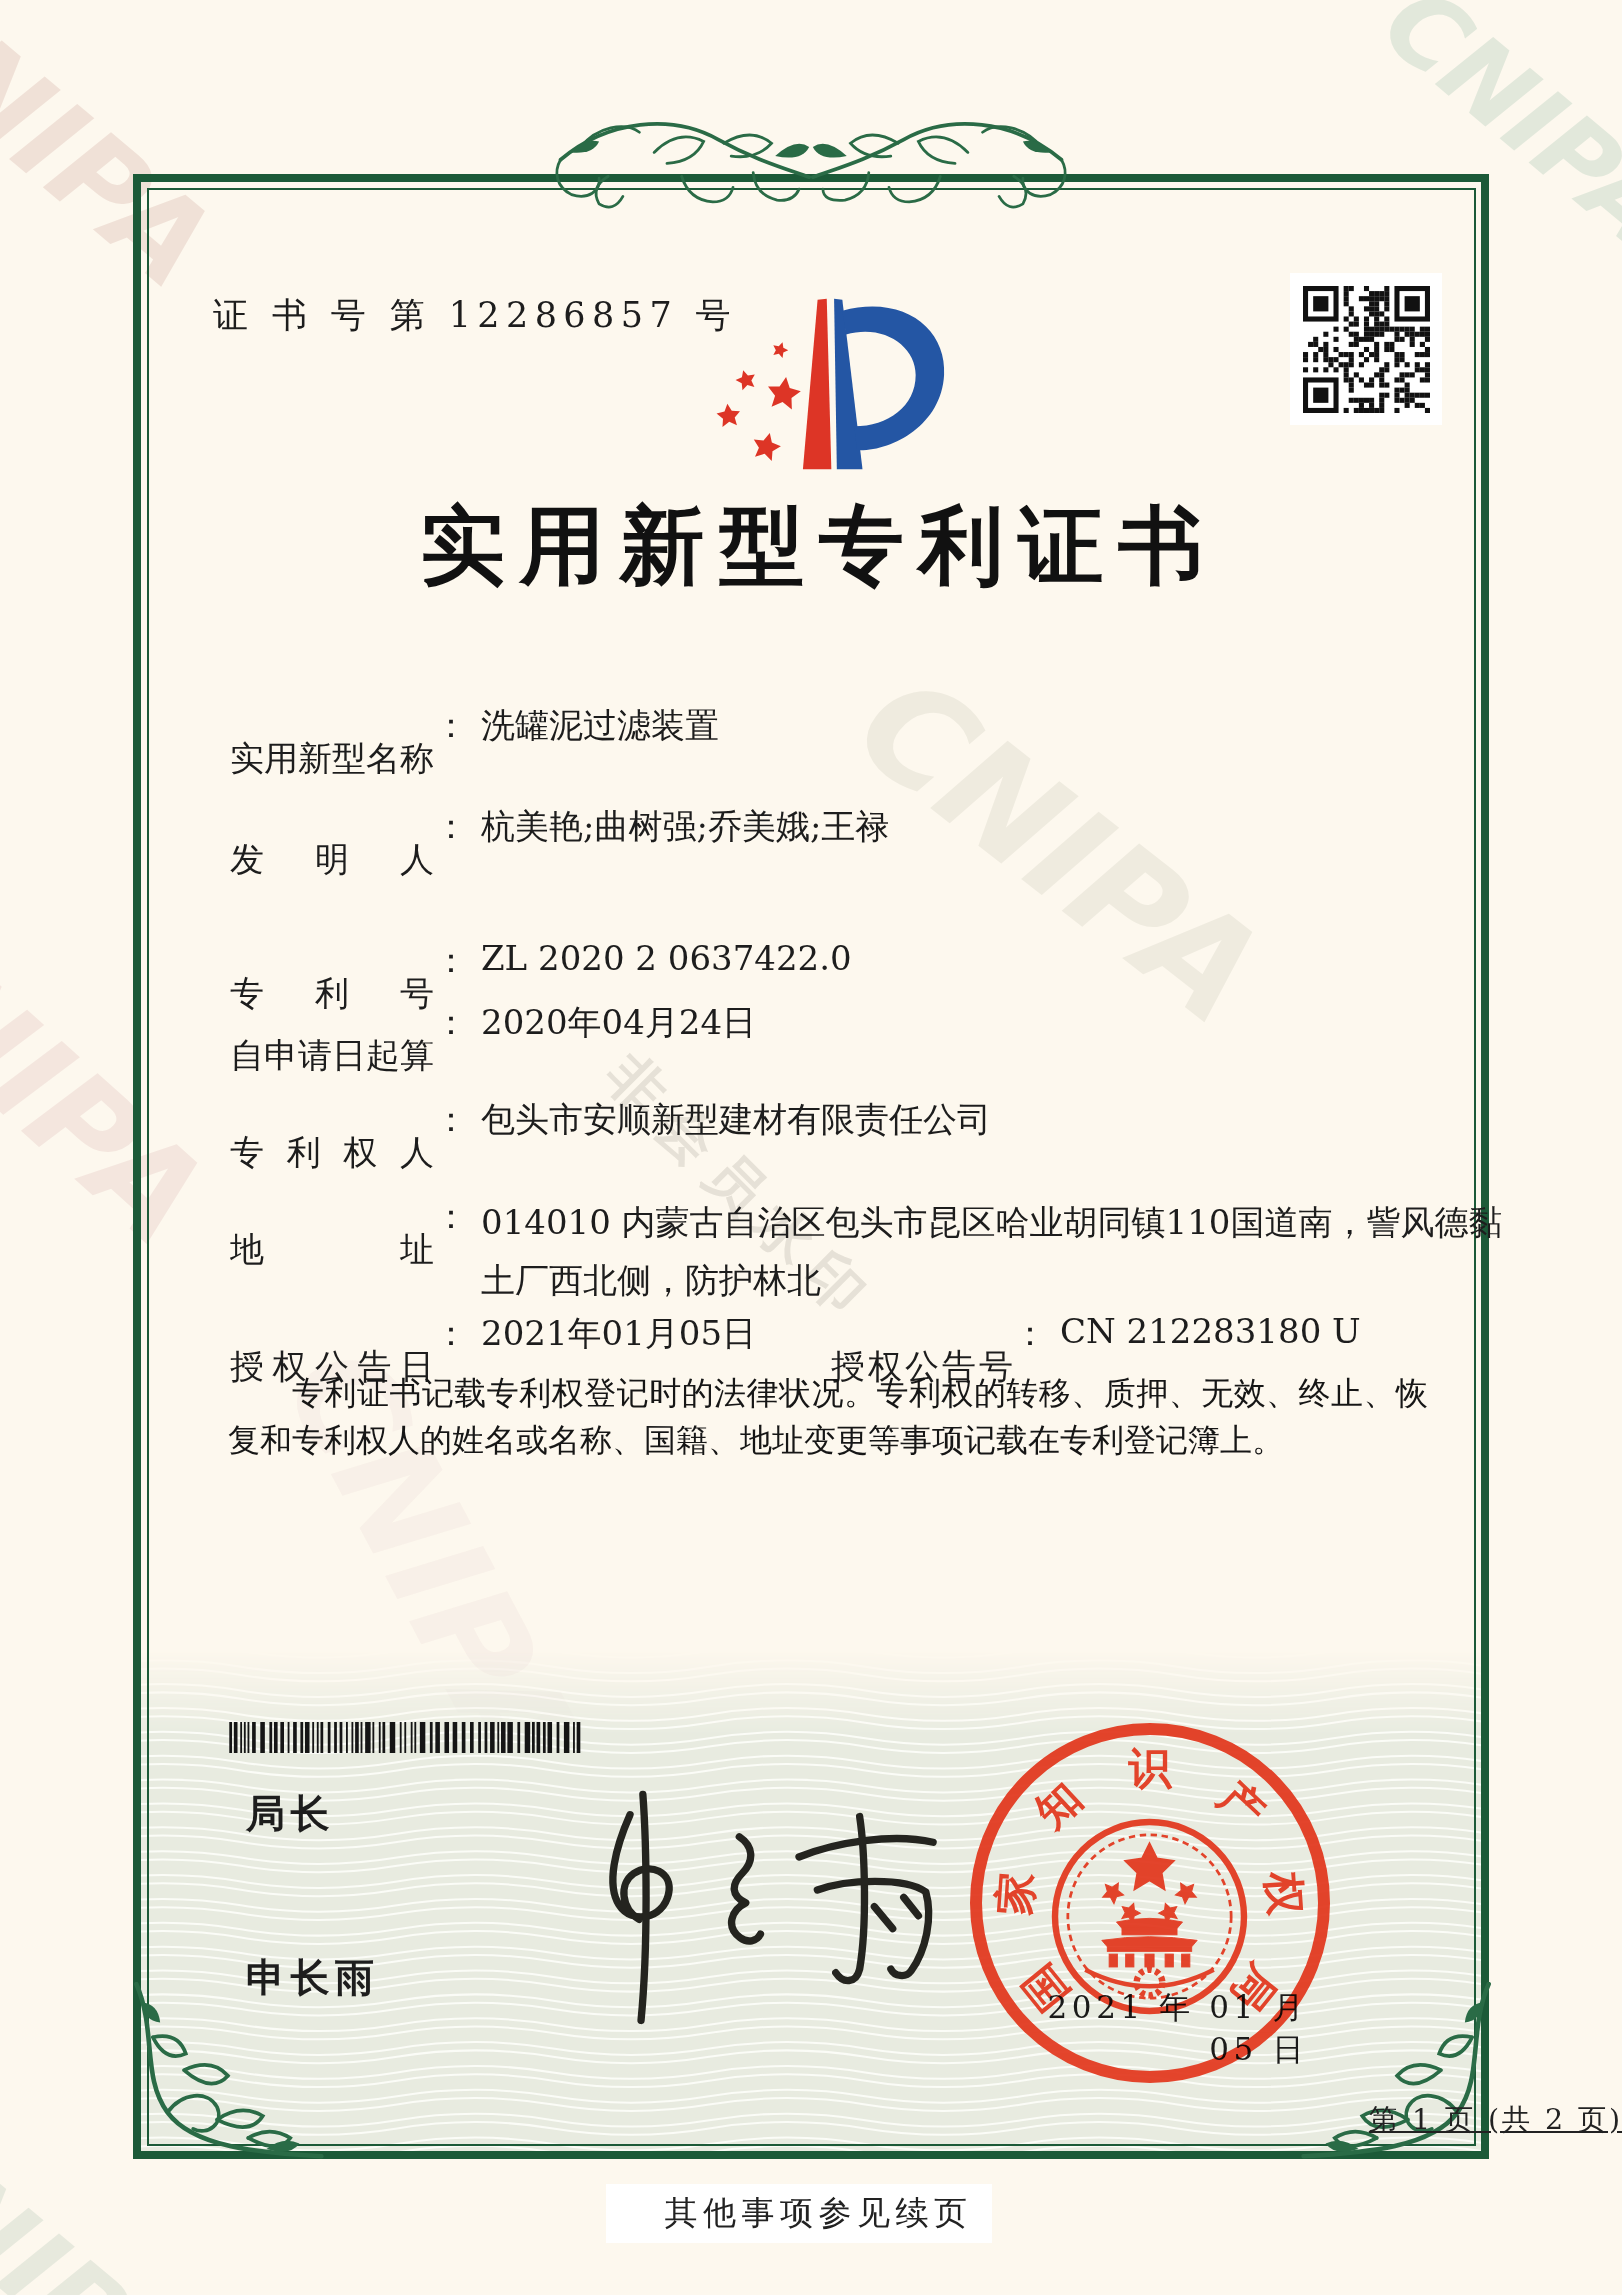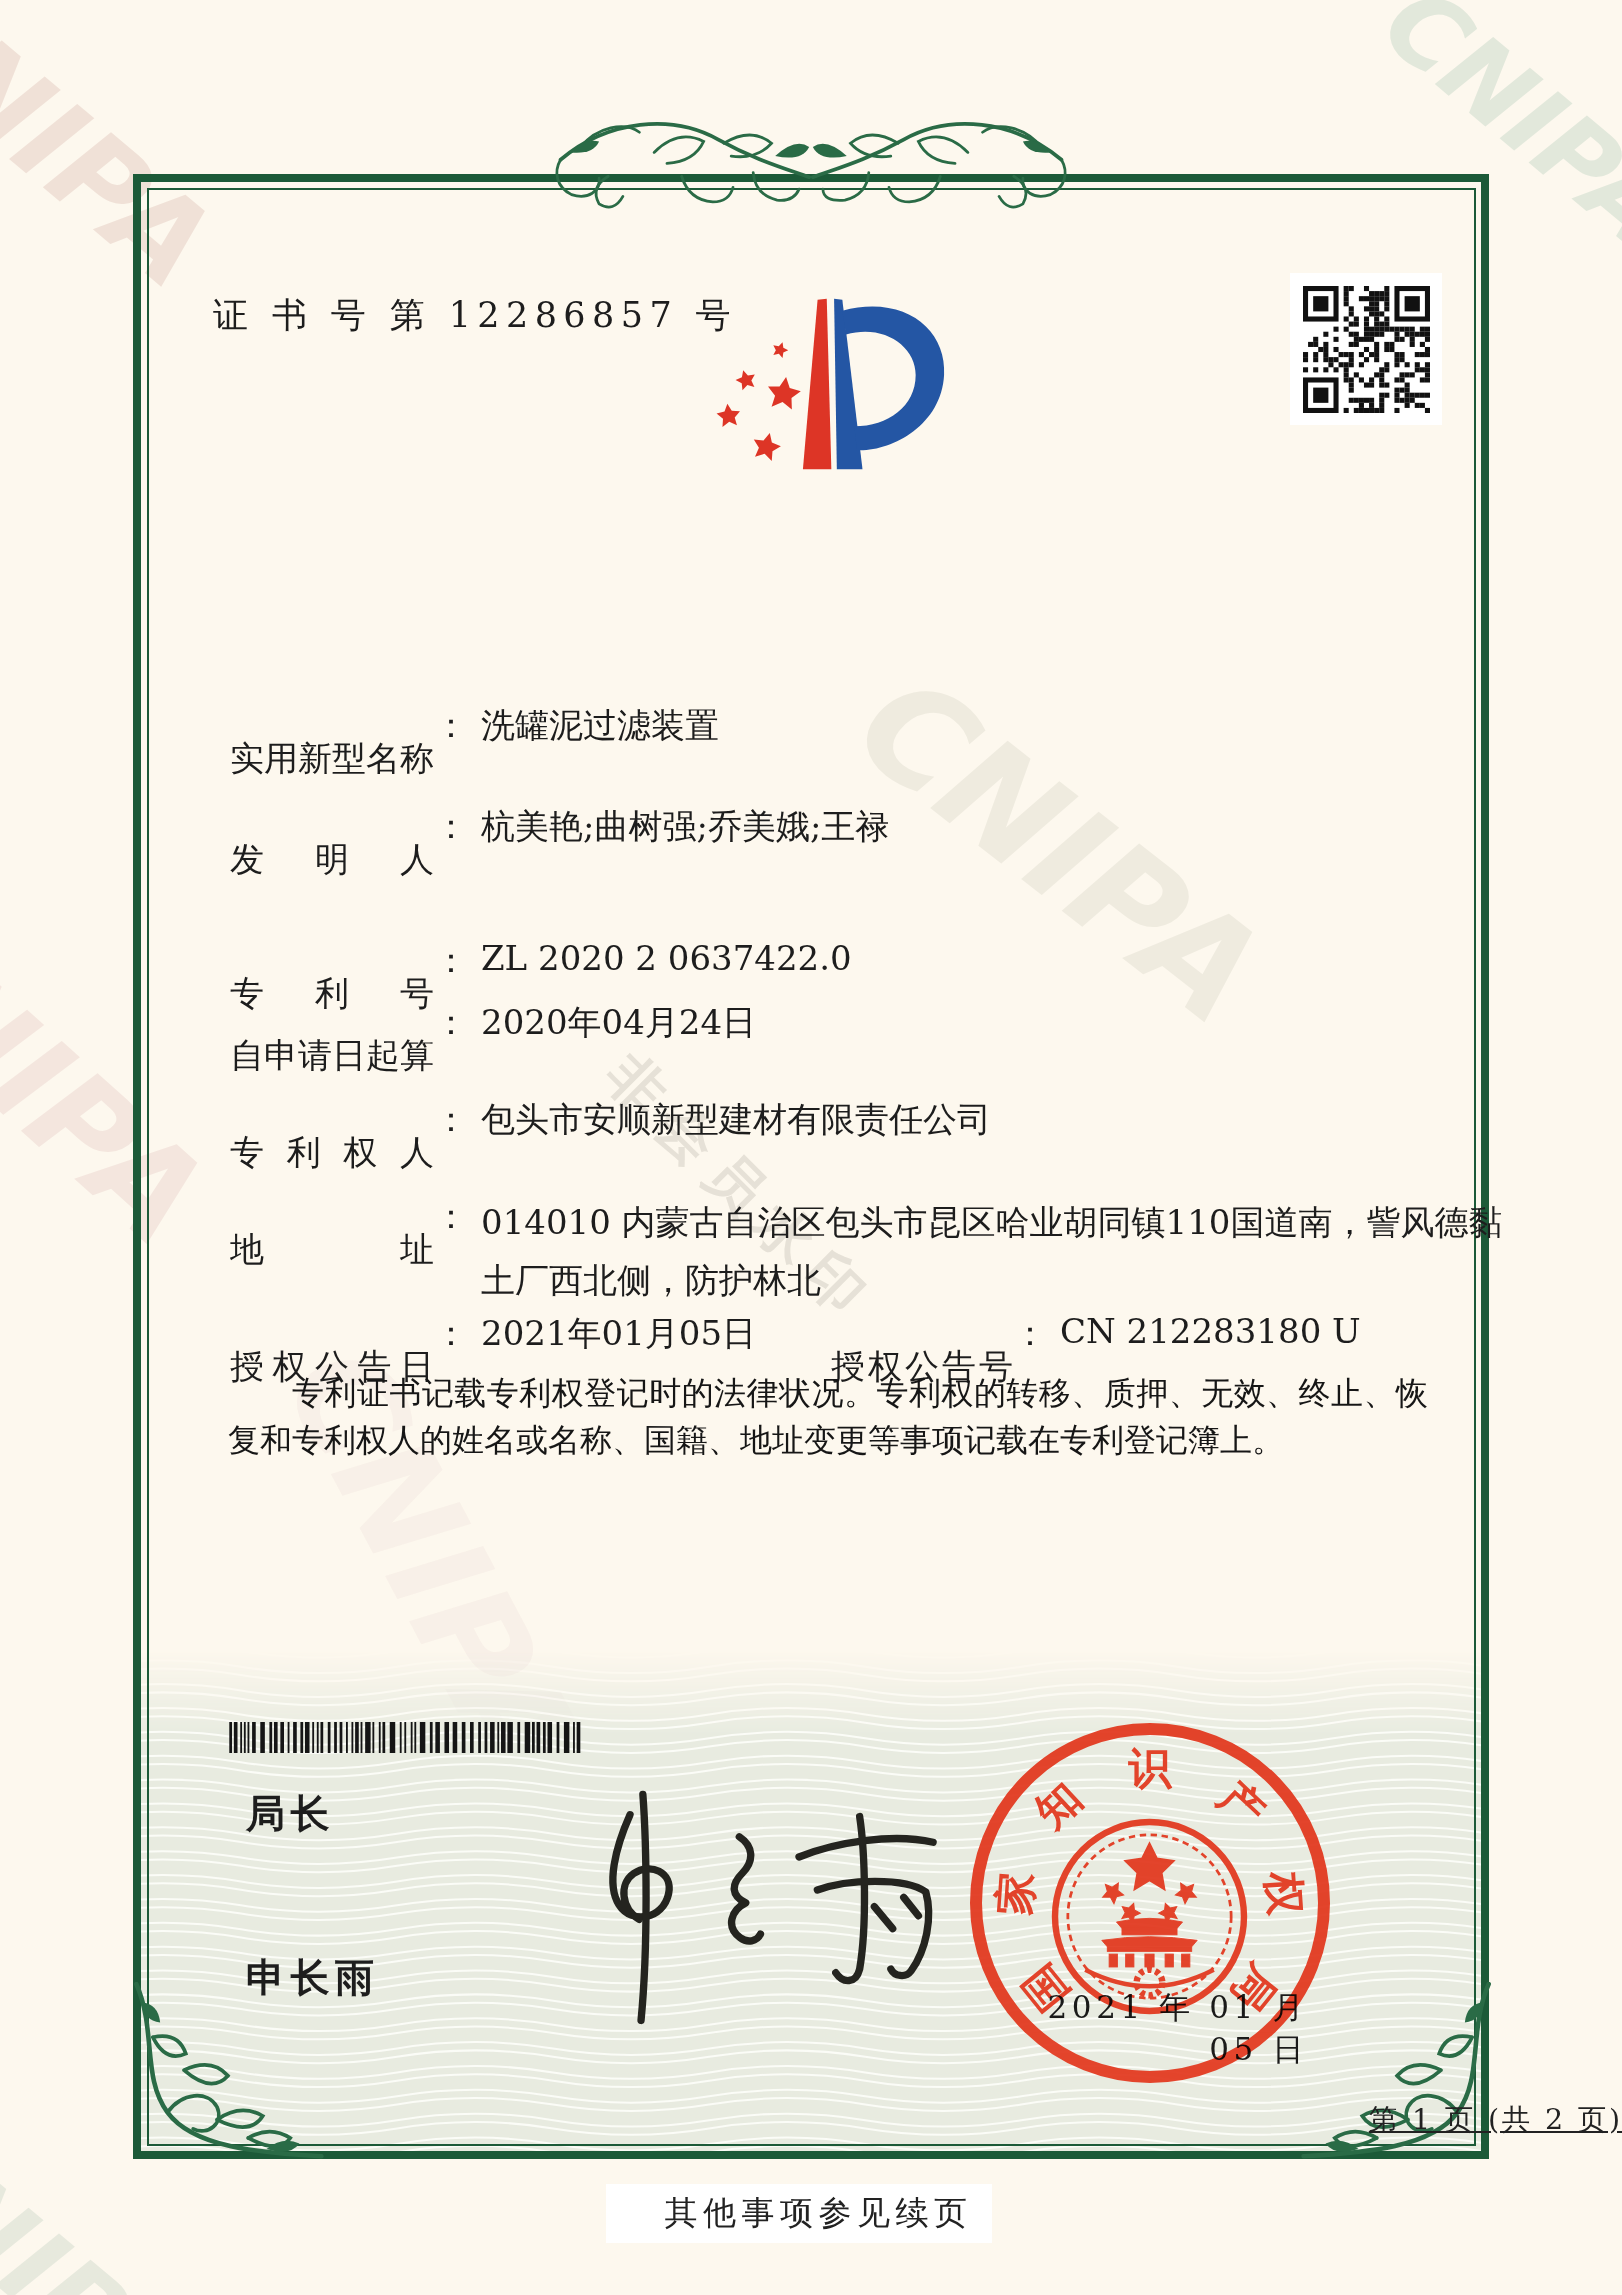--- a/index.html
+++ b/index.html
@@ -461,20 +461,21 @@
           <rect x="99.35999999999999" y="0" width="38.64" height="38.64"></rect>
           <rect fill="#fff" x="104.88" y="5.52" width="27.599999999999998" height="27.599999999999998"></rect>
           <rect x="110.39999999999999" y="11.04" width="16.56" height="16.56"></rect>
           <rect x="0" y="99.35999999999999" width="38.64" height="38.64"></rect>
           <rect fill="#fff" x="5.52" y="104.88" width="27.599999999999998" height="27.599999999999998"></rect>
           <rect x="11.04" y="110.39999999999999" width="16.56" height="16.56"></rect>
         </g>
       </svg>
   </div>
 
+  <div class="title">实用新型专利证书</div>
 
   <div class="frow" style="top:703px">
     <span class="flab">实用新型名称</span>
       <span class="fcolon">：</span>
     <span class="fval">洗罐泥过滤装置</span>
   </div>
   <div class="frow" style="top:804px">
     <span class="flab">发明人</span>
       <span class="fcolon">：</span>
     <span class="fval">杭美艳;曲树强;乔美娥;王禄</span>

